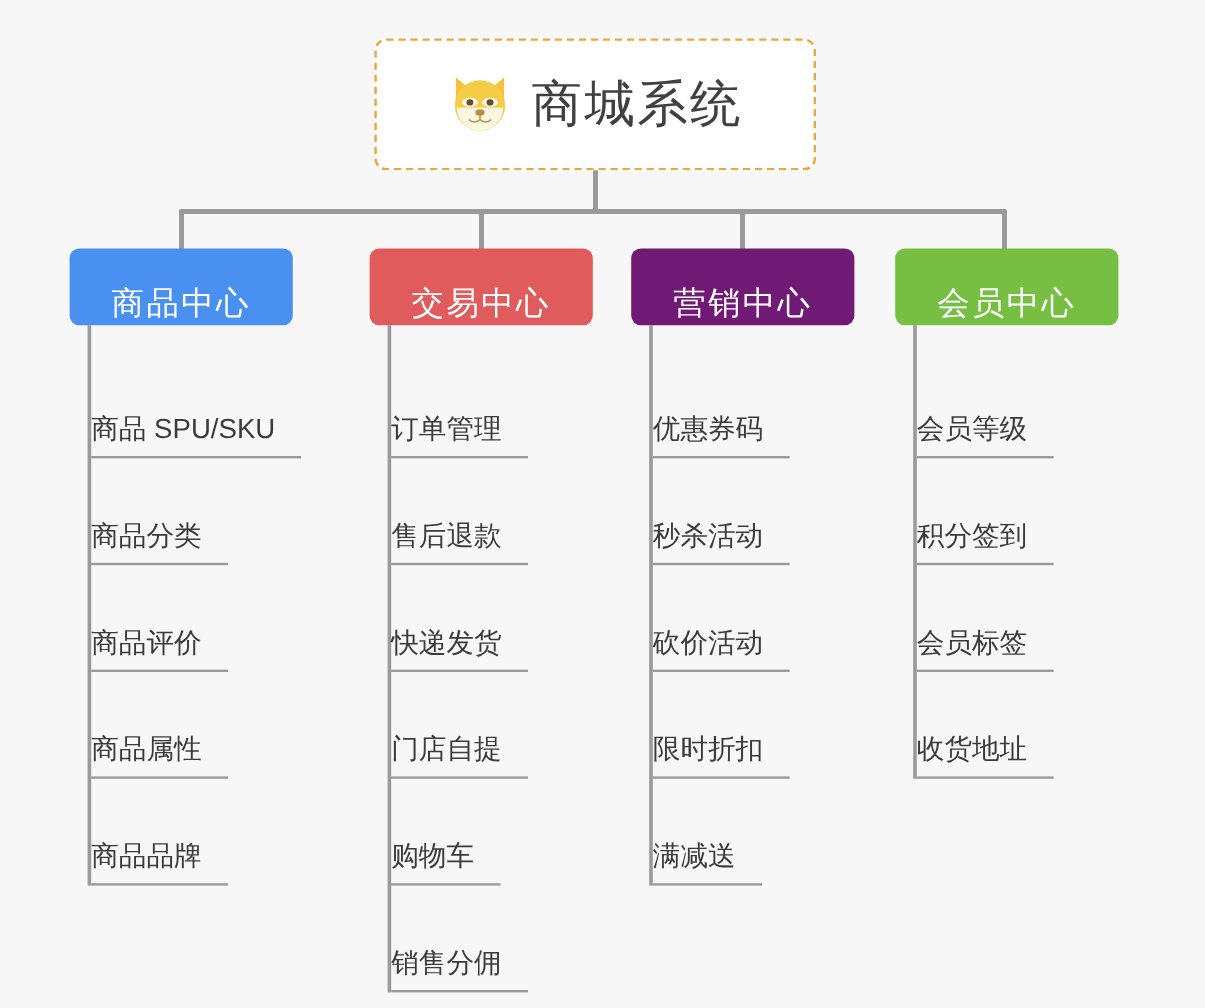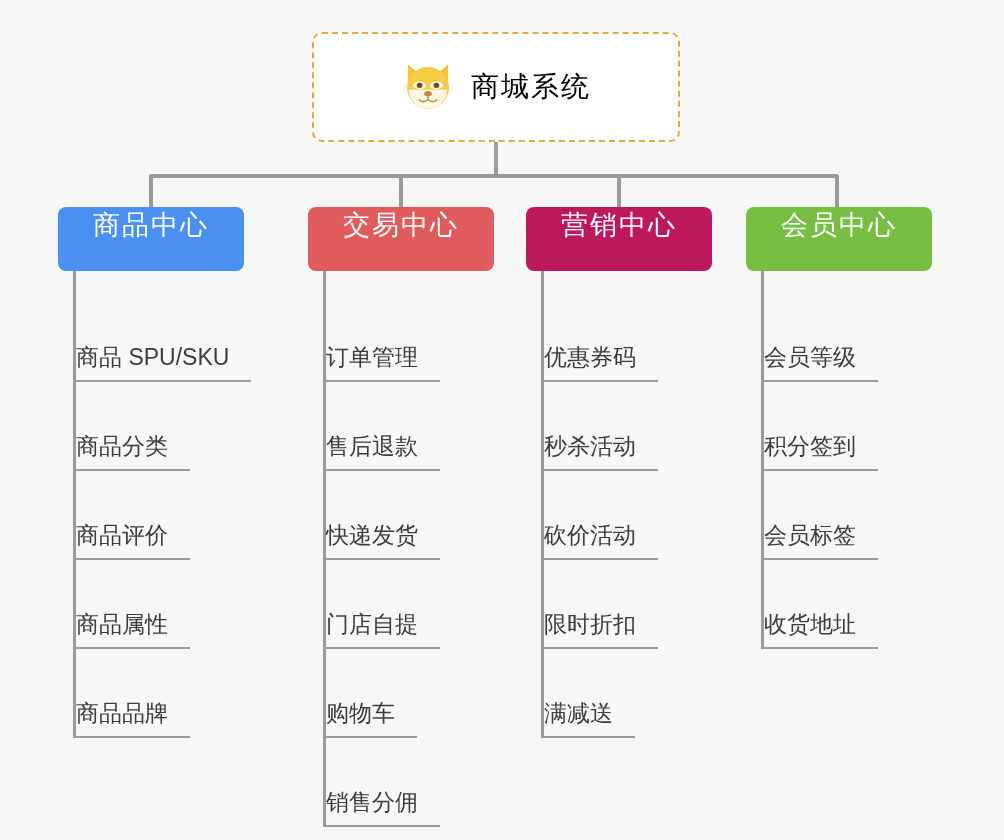--- a/index.html
+++ b/index.html
@@ -41,22 +41,22 @@
     box-sizing: border-box;
     background: #ffffff;
     border: 2px dashed #e9a83c;
     border-radius: 10px;
     display: flex;
     align-items: center;
     justify-content: center;
     gap: 16px;
   }
   #root-node .root-title {
-    font-size: 28px;
-    color: #000000;
+    font-size: 42px;
+    color: #404040;
     letter-spacing: 2px;
     line-height: 1;
   }
   .shiba {
     width: 54px;
     height: 52px;
     flex: 0 0 auto;
     display: block;
   }
 
@@ -64,21 +64,21 @@
   .branch {
     position: absolute;
     top: 207px;
   }
   .branch-head {
     width: 186px;
     height: 64px;
     box-sizing: border-box;
     border-radius: 8px;
     display: flex;
-    align-items: flex-start;
+    align-items: flex-end;
     justify-content: center;
     color: #ffffff;
     font-size: 27px;
     letter-spacing: 2px;
   }
   .branch-body {
     position: relative;
     margin-left: 15px;
     padding-top: 22px;
     border-left: 3px solid #9a9a9a;
@@ -182,21 +182,21 @@
       <div class="leaf">
           <span class="leaf-label">购物车</span>
         </div>
       <div class="leaf">
           <span class="leaf-label">销售分佣</span>
         </div>
     </div>
   </div>
 
   <div class="branch" id="branch-2">
-    <div class="branch-head" style="background: #be185d;">
+    <div class="branch-head" style="background: #701a75;">
       <span>营销中心</span>
     </div>
     <div class="branch-body">
       <div class="leaf">
           <span class="leaf-label">优惠券码</span>
         </div>
       <div class="leaf">
           <span class="leaf-label">秒杀活动</span>
         </div>
       <div class="leaf">

